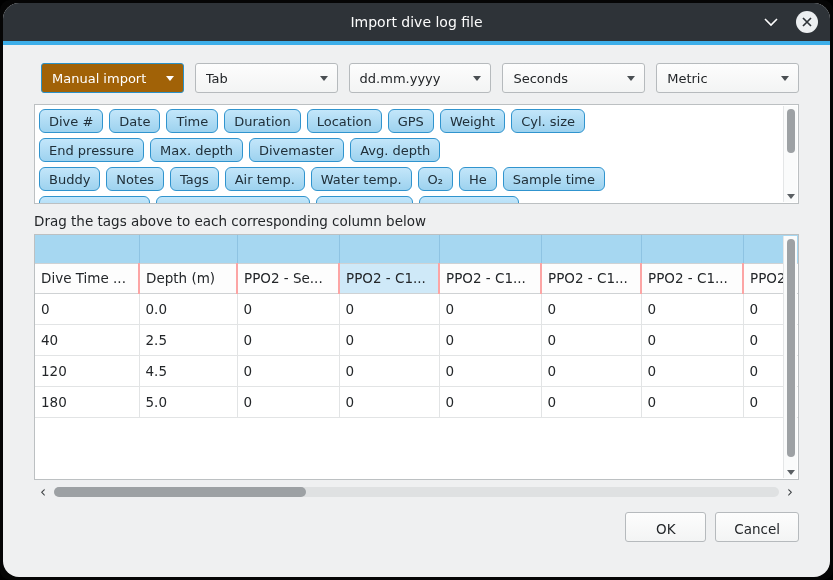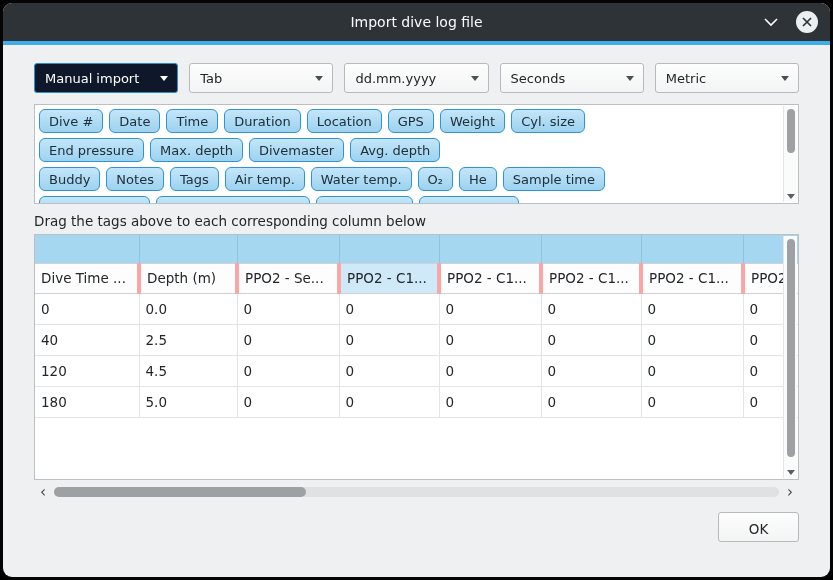--- a/index.html
+++ b/index.html
@@ -1,38 +1,38 @@
 <!DOCTYPE html>
 <html><head>
 <meta charset="utf-8">
 <style>
   * { box-sizing: border-box; margin: 0; padding: 0; }
   html, body { width: 833px; height: 580px; background: #000; }
   body { font-family: "DejaVu Sans", "Liberation Sans", sans-serif; font-size: 13px; color: #232629; }
 
   .frame { width: 833px; height: 580px; background: #050505; border-radius: 10px; padding: 3px; }
-  .window { width: 100%; height: 100%; border-radius: 9px; overflow: hidden; background: #eff0f1; display: flex; flex-direction: column; }
+  .window { width: 100%; height: 100%; border-radius: 16px; overflow: hidden; background: #eff0f1; display: flex; flex-direction: column; }
 
   
   .titlebar { height: 38px; background: #2e3338; position: relative; display: flex; align-items: center; flex: 0 0 auto; }
   .titlebar-title { position: absolute; left: 0; right: 0; text-align: center; color: #fcfcfc; font-size: 14px; }
   .titlebar-actions { position: absolute; right: 12px; display: flex; align-items: center; gap: 14px; }
   .tb-icon { width: 22px; height: 22px; display: flex; align-items: center; justify-content: center; cursor: pointer; }
   .close-circle { background: #eceff1; border-radius: 50%; }
   .accent-line { height: 4px; background: #3daee9; flex: 0 0 auto; }
 
   
   .content { flex: 1; padding: 18px 31px 10px 31px; display: flex; flex-direction: column; }
 
   
   .filter-bar { display: flex; gap: 11px; }
   .combo { flex: 1; height: 30px; background: linear-gradient(#fdfdfd, #f3f4f4); border: 1px solid #b6babd; border-radius: 3px; display: flex; align-items: center; padding: 0 9px 0 10px; cursor: pointer; }
   .combo-text { flex: 1; overflow: hidden; white-space: nowrap; }
   .combo-arrow { width: 0; height: 0; border-left: 4px solid transparent; border-right: 4px solid transparent; border-top: 5px solid #4a4f53; }
-  .combo-active { background: #0f172a; border-color: #2a91c8; color: #fff; }
+  .combo-active { background: #a16207; border-color: #2a91c8; color: #fff; margin-left: 7px; }
   .combo-active .combo-arrow { border-top-color: #fff; }
 
   
   .tag-area { margin-top: 11px; height: 100px; background: #fff; border: 1px solid #bcc0c2; position: relative; overflow: hidden; padding: 4px 20px 16px 4px; }
   .tag-row { display: flex; gap: 6px; margin-bottom: 5px; height: 24px; }
   .tag { display: inline-flex; align-items: center; height: 24px; padding: 0 9px; border: 1px solid #3094ce; border-radius: 6px; background: linear-gradient(#c3e6fa, #9dd2ef); color: #20303a; white-space: nowrap; cursor: grab; }
 
   
   .vscroll { position: absolute; top: 1px; right: 1px; bottom: 1px; width: 14px; background: #fafbfb; border-left: 1px solid #e4e6e7; }
   .vthumb { position: absolute; left: 3px; width: 8px; border-radius: 4px; background: #9da1a4; }
@@ -41,21 +41,21 @@
   .table-wrap .vthumb { top: 3px; height: calc(100% - 24px); }
 
   
   .instruction { margin-top: 9px; font-size: 13.5px; }
 
   
   .table-wrap { margin-top: 5px; height: 246px; background: #fff; border: 1px solid #bcc0c2; position: relative; overflow: hidden; }
   table { border-collapse: collapse; table-layout: fixed; width: 788px; }
   td, th { overflow: hidden; white-space: nowrap; text-align: left; font-weight: normal; font-size: 13.5px; }
   tr.drop-row td { height: 28px; background: #a6d7f1; border-right: 1px solid #8ec3e2; border-bottom: 1px solid #cfd2d4; cursor: pointer; }
-  tr.header-row th { height: 30px; padding: 0 4px 0 6px; background: #fdfdfd; border-right: 4px solid #fca5a5; border-bottom: 1px solid #cfd2d4; }
+  tr.header-row th { height: 30px; padding: 0 4px 0 6px; background: #fdfdfd; border-right: 2px solid #fca5a5; border-bottom: 1px solid #cfd2d4; }
   tr.header-row th.hl { background: #cfe9f8; }
   tr.data-row td { height: 31px; padding: 0 4px 0 6px; border-right: 1px solid #e2e4e5; border-bottom: 1px solid #e2e4e5; }
 
   
   .hscroll { margin-top: 4px; height: 16px; position: relative; }
   .h-arrow { position: absolute; top: 0; width: 14px; height: 16px; display: flex; align-items: center; justify-content: center; color: #3d4144; font-size: 15px; cursor: pointer; }
   .h-arrow.left { left: 2px; } .h-arrow.right { right: 2px; }
   .h-track { position: absolute; left: 20px; right: 20px; top: 3px; height: 10px; border-radius: 5px; background: #dfe1e2; }
   .h-thumb { position: absolute; left: 0; top: 0; width: 252px; height: 10px; border-radius: 5px; background: #9da1a4; cursor: grab; }
 
@@ -238,17 +238,18 @@
       <div class="hscroll">
         <span class="h-arrow left">‹</span>
         <div class="h-track">
           <div class="h-thumb"></div>
         </div>
         <span class="h-arrow right">›</span>
       </div>
 
       <div class="footer">
         <button class="btn">OK</button>
+        <button class="btn">Cancel</button>
       </div>
 
     </div>
   </div>
 </div>
 
 </body></html>

